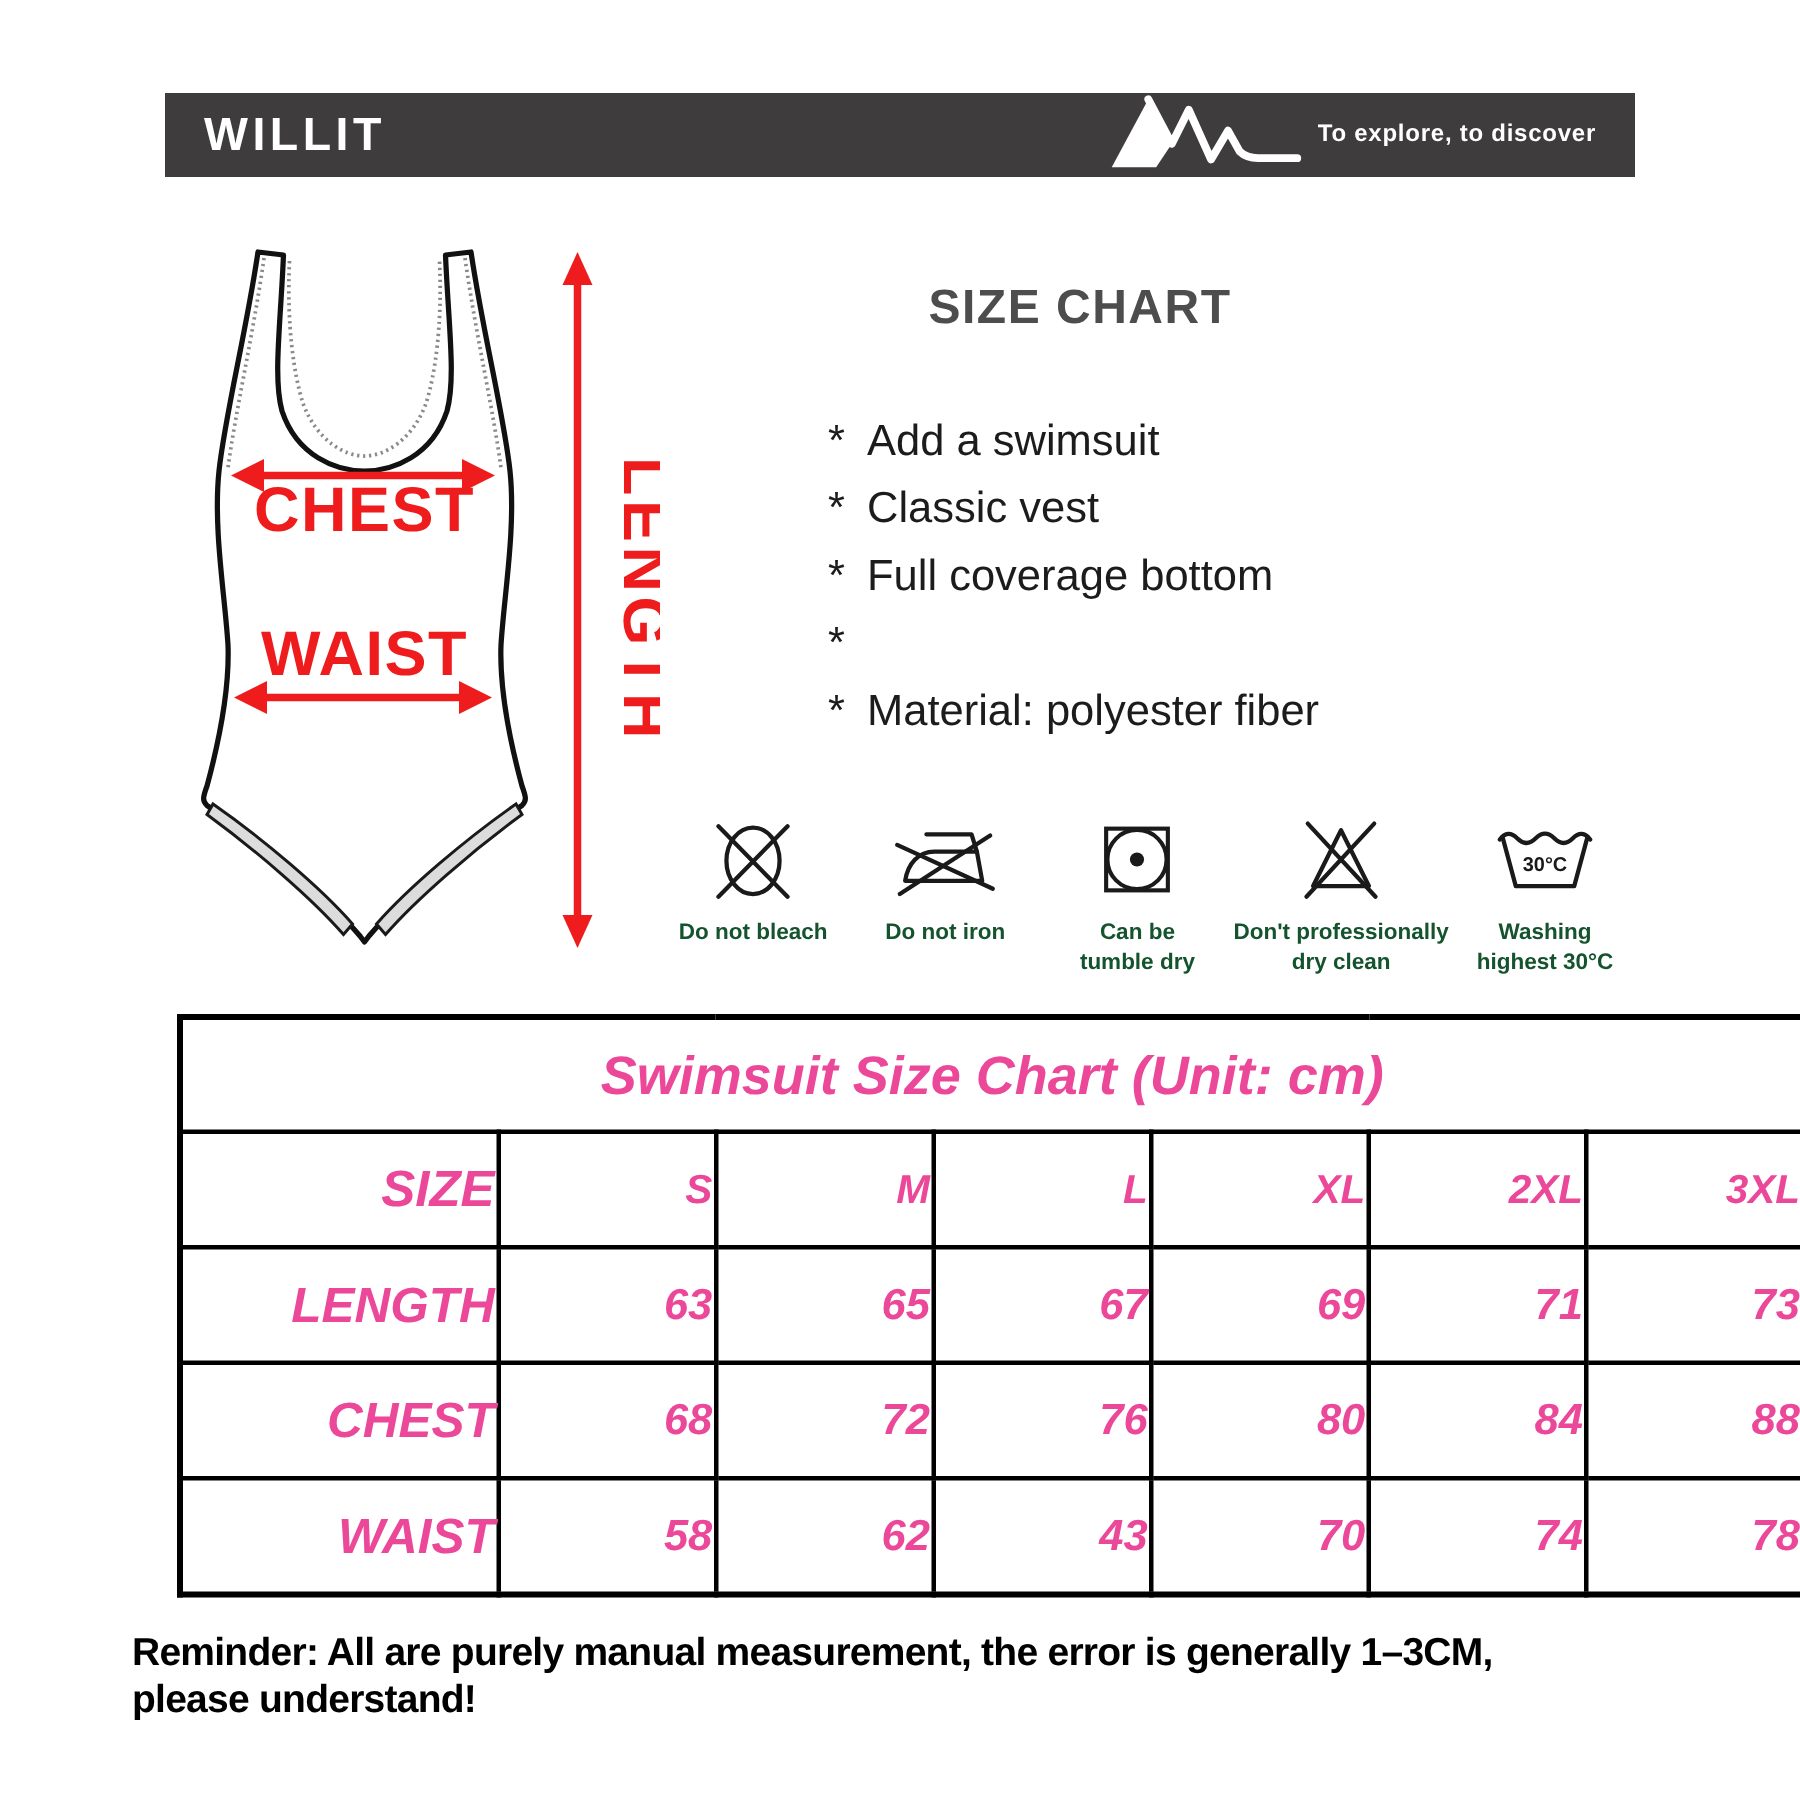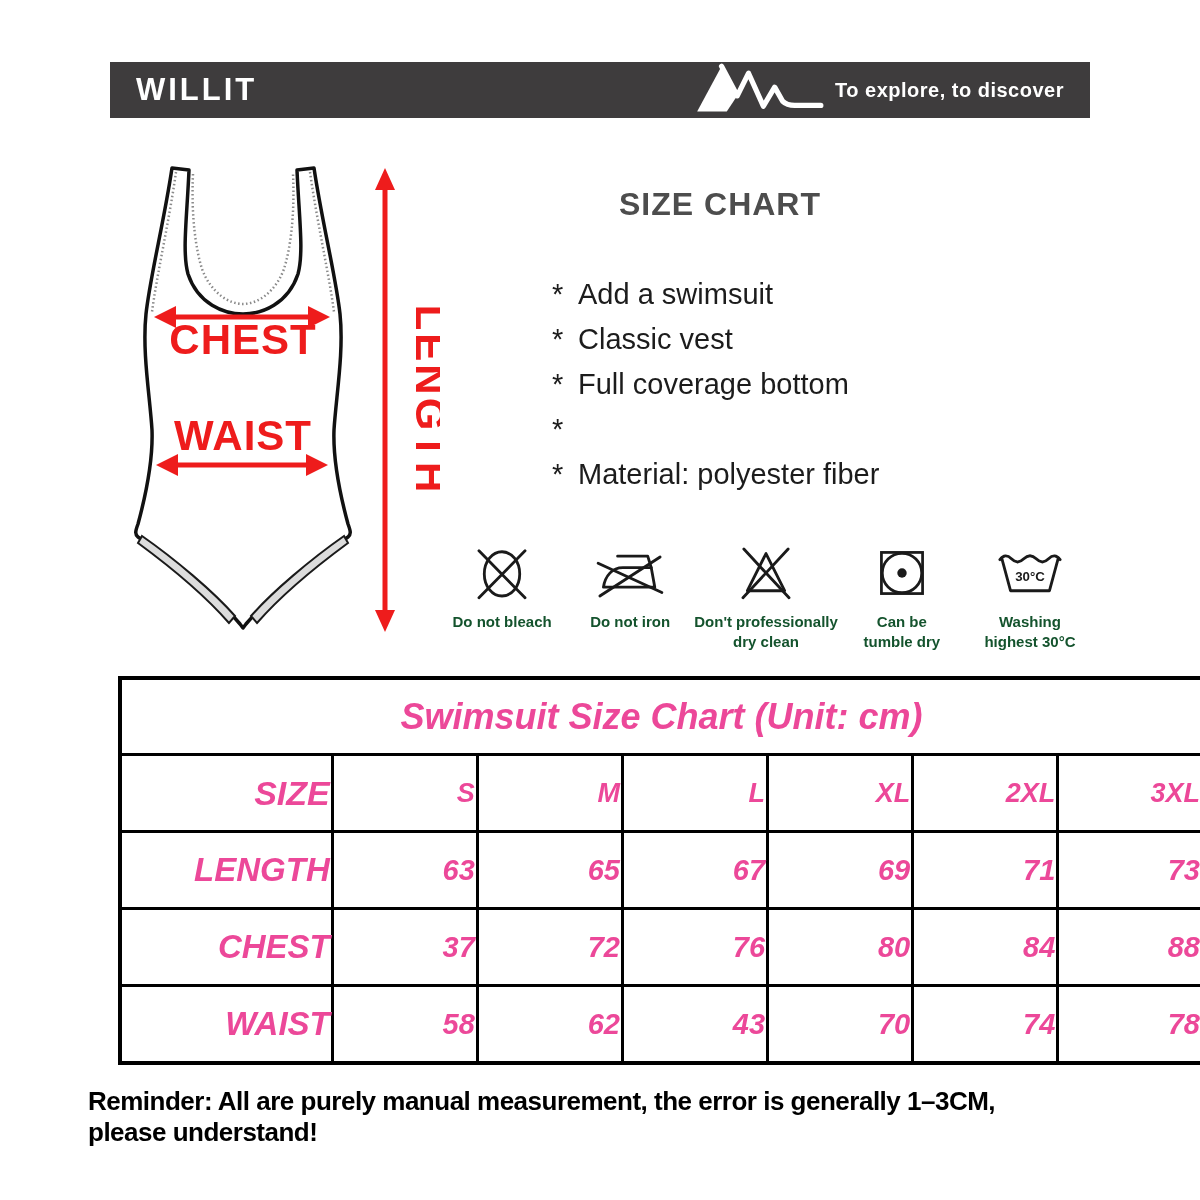--- a/index.html
+++ b/index.html
@@ -8,21 +8,21 @@
     font-family:"Liberation Sans", sans-serif;overflow:hidden;
   }
   
   .header-bar{
     position:absolute;left:110px;top:62px;width:980px;height:56px;
     background:#3e3c3d;display:flex;align-items:center;justify-content:space-between;
     box-sizing:border-box;padding:16px 26px;
   }
   .brand{color:#fff;font-size:31px;font-weight:bold;letter-spacing:3px;}
   .slogan-group{display:flex;align-items:center;gap:10px;}
-  .slogan{color:#fff;font-size:20px;font-weight:bold;letter-spacing:0.5px;white-space:nowrap;}
+  .slogan{color:#fff;font-size:16px;font-weight:bold;letter-spacing:0.5px;white-space:nowrap;}
   
   .suit-svg{position:absolute;left:130px;top:162px;width:310px;height:480px;}
   
   .size-chart-title{
     position:absolute;left:540px;top:186px;width:360px;text-align:center;
     font-size:32px;font-weight:bold;color:#4d4d4d;letter-spacing:1px;
   }
   .bullets{position:absolute;left:552px;top:272px;}
   .bullet-row{display:flex;font-size:29px;color:#1c1c1c;height:45px;align-items:center;}
   .bullet-marker{width:26px;}
@@ -167,43 +167,43 @@
       </svg>
     </div>
     <div class="care-label">
       <div>Do not iron</div>
       <div></div>
     </div>
   </div>
 
   <div class="care-item">
     <div class="care-icon">
+      <svg width="60" height="62" viewBox="0 0 70 70" fill="none" stroke="#1a1a1a" stroke-width="3.2">
+        <rect x="11" y="11" width="48" height="48"></rect>
+        <circle cx="35" cy="35" r="23"></circle>
+        <circle cx="35" cy="35" r="5.5" fill="#1a1a1a" stroke="none"></circle>
+      </svg>
+    </div>
+    <div class="care-label">
+      <div>Can be</div>
+      <div>tumble dry</div>
+    </div>
+  </div>
+
+  <div class="care-item">
+    <div class="care-icon">
       <svg width="64" height="62" viewBox="0 0 70 70" fill="none" stroke="#1a1a1a" stroke-width="3.2" stroke-linecap="round" stroke-linejoin="round">
         <polygon points="35,13 14,55 56,55"></polygon>
         <line x1="10" y1="8" x2="61" y2="63"></line>
         <line x1="60" y1="8" x2="9" y2="63"></line>
       </svg>
     </div>
     <div class="care-label">
       <div>Don't professionally</div>
       <div>dry clean</div>
-    </div>
-  </div>
-
-  <div class="care-item">
-    <div class="care-icon">
-      <svg width="60" height="62" viewBox="0 0 70 70" fill="none" stroke="#1a1a1a" stroke-width="3.2">
-        <rect x="11" y="11" width="48" height="48"></rect>
-        <circle cx="35" cy="35" r="23"></circle>
-        <circle cx="35" cy="35" r="5.5" fill="#1a1a1a" stroke="none"></circle>
-      </svg>
-    </div>
-    <div class="care-label">
-      <div>Can be</div>
-      <div>tumble dry</div>
     </div>
   </div>
 
   <div class="care-item">
     <div class="care-icon">
       <svg width="76" height="62" viewBox="0 0 80 70" fill="none" stroke="#1a1a1a" stroke-width="3.2" stroke-linecap="round" stroke-linejoin="round">
         <path d="M8,18 L18,55 L62,55 L72,18"></path>
         <path d="M6,20 Q12,12 19,19 Q26,26 33,19 Q40,12 47,19 Q54,26 61,19 Q68,12 74,20"></path>
         <text x="40" y="44" text-anchor="middle" font-size="15" font-weight="bold" fill="#1a1a1a" stroke="none" font-family="Liberation Sans, sans-serif">30°C</text>
       </svg>
@@ -243,21 +243,21 @@
       <td class="row-label">LENGTH</td>
       <td class="val">63</td>
       <td class="val">65</td>
       <td class="val">67</td>
       <td class="val">69</td>
       <td class="val">71</td>
       <td class="val">73</td>
     </tr>
     <tr>
       <td class="row-label">CHEST</td>
-      <td class="val">37</td>
+      <td class="val">68</td>
       <td class="val">72</td>
       <td class="val">76</td>
       <td class="val">80</td>
       <td class="val">84</td>
       <td class="val">88</td>
     </tr>
     <tr>
       <td class="row-label">WAIST</td>
       <td class="val">58</td>
       <td class="val">62</td>

